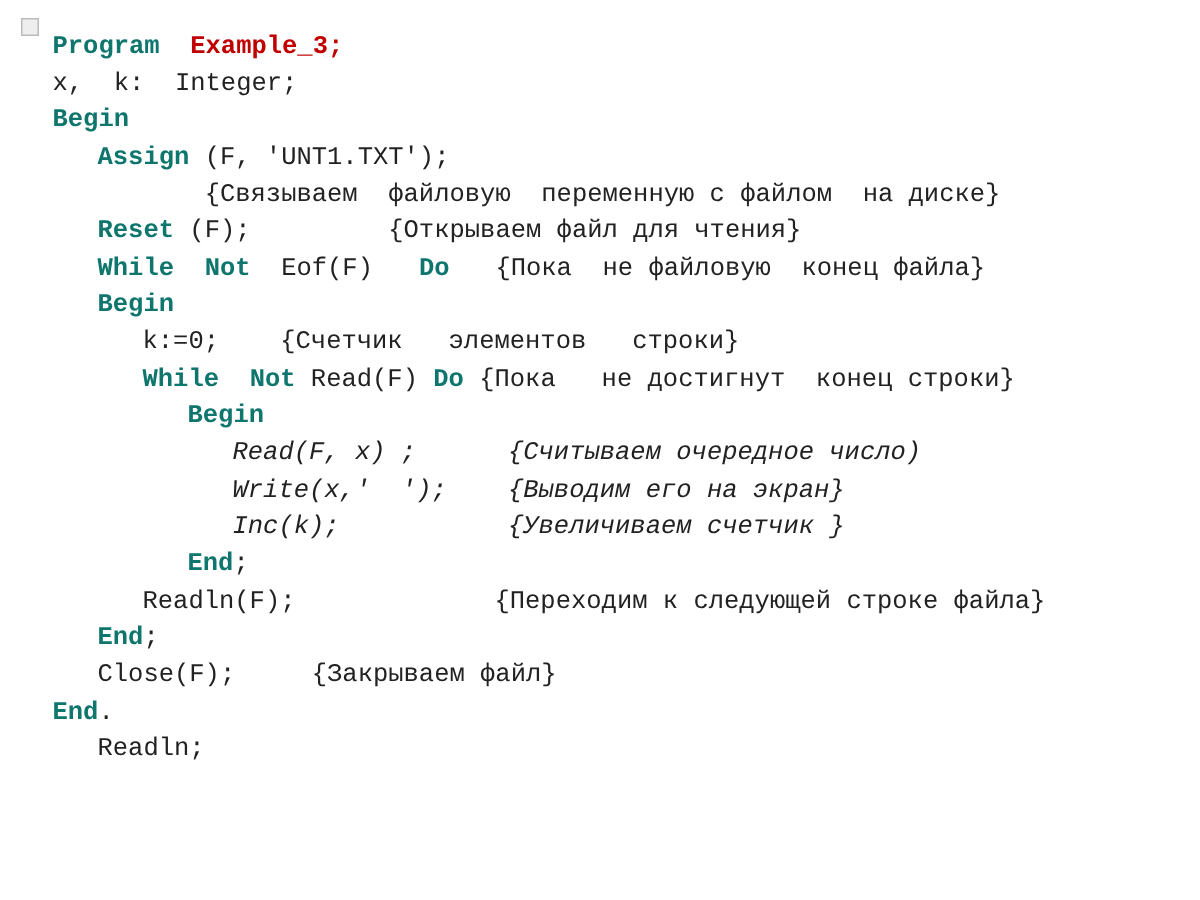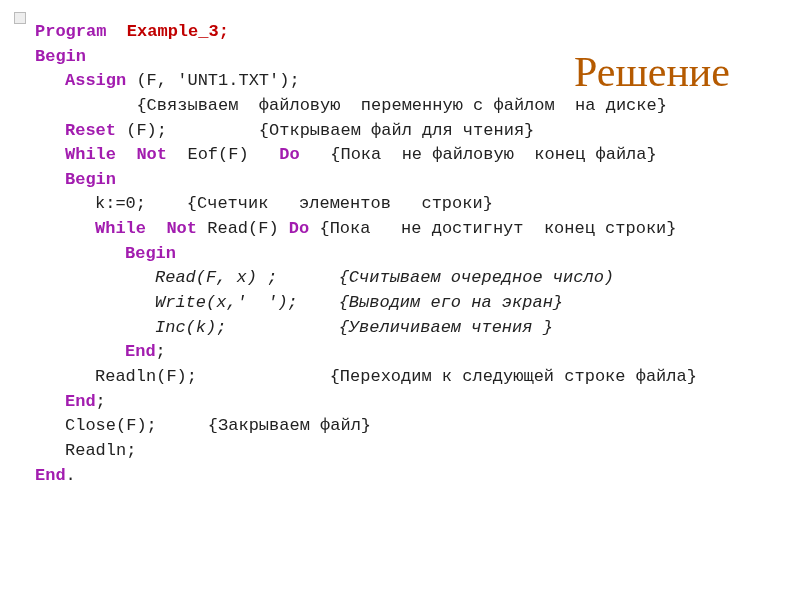--- a/index.html
+++ b/index.html
@@ -28,21 +28,21 @@
       color: #b55a00;
       font-weight: normal;
     }
     .code-area {
       font-family: 'Courier New', monospace;
       font-size: 17px;
       line-height: 1.45;
       color: #222;
     }
     .kw {
-      color: #a21caf;
+      color: #0f766e;
       font-weight: bold;
     }
     .prog-name {
       color: #c00000;
       font-weight: bold;
       margin-top: 43px;
     }
     .indent1 {
       padding-left: 30px;
     }
@@ -68,27 +68,27 @@
       border: 1px solid #bbb;
       background: #eee;
     }
   </style>
 </head>
 <body>
 
 <div class="slide">
   <div class="sq"></div>
 
-  <div class="title">Решение</div>
 
   <div class="code-area">
 
     <div class="line"><span class="kw">Program</span><span class="prog-name">  Example_3;</span></div>
 
 
+    <div class="line"><span>x,  k:  Integer;</span></div>
 
     <div class="line"><span class="kw">Begin</span></div>
 
     <div class="line indent1"><span class="kw">Assign</span><span> (F, 'UNT1.TXT');</span></div>
 
     <div class="line indent1"><span>       {Связываем  файловую  переменную с файлом  на диске}</span></div>
 
     <div class="line indent1"><span class="kw">Reset</span><span> (F);         {Открываем файл для чтения}</span></div>
 
     <div class="line indent1"><span class="kw">While</span><span>  </span><span class="kw">Not</span><span>  Eof(F)   </span><span class="kw">Do</span><span>   {Пока  не файловую  конец файла}</span></div>
@@ -98,29 +98,29 @@
     <div class="line indent2"><span>k:=0;    {Счетчик   элементов   строки}</span></div>
 
     <div class="line indent2"><span class="kw">While</span><span>  </span><span class="kw">Not</span><span> Read(F) </span><span class="kw">Do</span><span> {Пока   не достигнут  конец строки}</span></div>
 
     <div class="line indent3"><span class="kw">Begin</span></div>
 
     <div class="line indent4"><span>Read(F, x) ;      {Считываем очередное число)</span></div>
 
     <div class="line indent4"><span>Write(x,'  ');    {Выводим его на экран}</span></div>
 
-    <div class="line indent4"><span>Inc(k);           {Увеличиваем чтения }</span></div>
+    <div class="line indent4"><span>Inc(k);           {Увеличиваем счетчик }</span></div>
 
     <div class="line indent3"><span class="kw">End</span><span>;</span></div>
 
 
     <div class="line indent2"><span>Readln(F);             {Переходим к следующей строке файла}</span></div>
 
     <div class="line indent1"><span class="kw">End</span><span>;</span></div>
 
     <div class="line indent1"><span>Close(F);     {Закрываем файл}</span></div>
 
+    <div class="line"><span class="kw">End</span><span>.</span></div>
+
     <div class="line indent1"><span>Readln;</span></div>
-
-    <div class="line"><span class="kw">End</span><span>.</span></div>
 
   </div>
 </div>
 
 </body></html>

